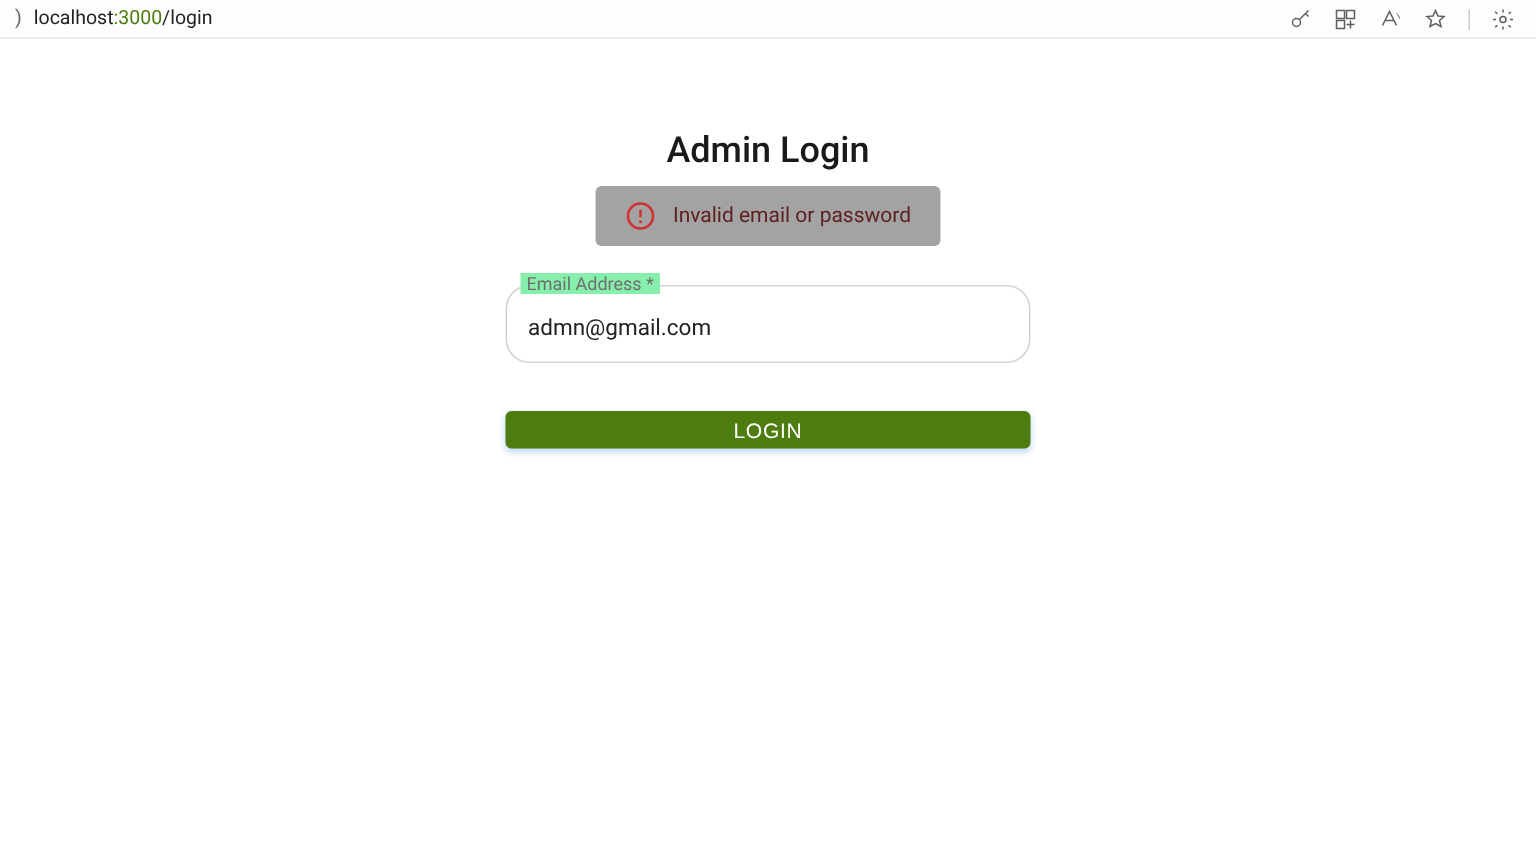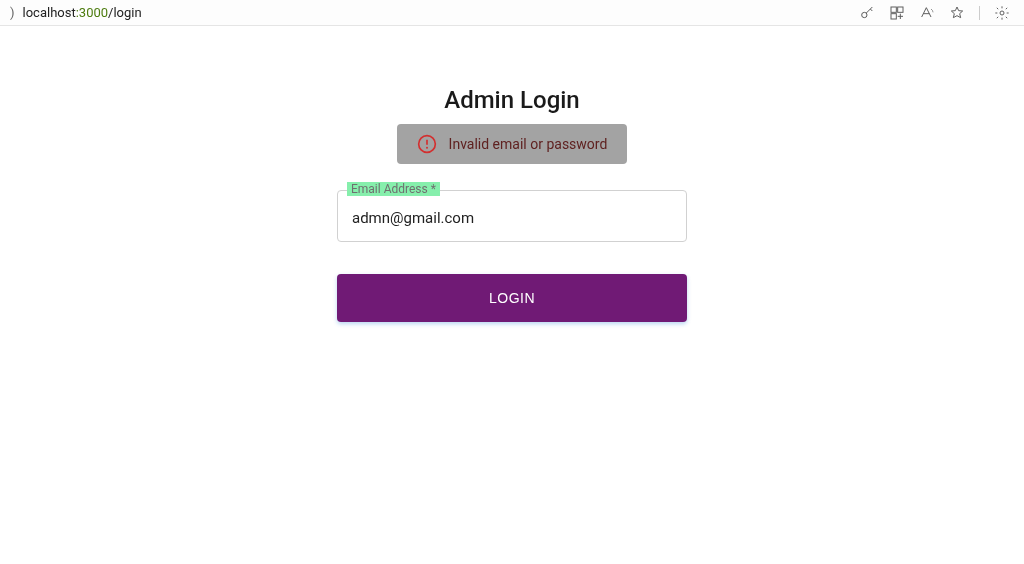--- a/index.html
+++ b/index.html
@@ -99,29 +99,29 @@
       padding: 0 4px;
       font-size: 12px;
       color: #6f6f6f;
     }
     .field-input {
       width: 100%;
       height: 52px;
       padding: 14px 24px 10px 14px;
       font-size: 15px;
       border: 1px solid #d1d1d1;
-      border-radius: 4px;
+      border-radius: 16px;
       outline: none;
       color: #222;
       font-family: inherit;
     }
     .login-btn {
       width: 100%;
-      height: 48px;
-      background: #701a75;
+      height: 25px;
+      background: #4d7c0f;
       color: #fff;
       border: none;
       border-radius: 4px;
       font-size: 14px;
       letter-spacing: 0.5px;
       font-weight: 500;
       cursor: pointer;
       margin-top: 10px;
       box-shadow: 0 2px 4px rgba(25,118,210,0.3);
     }

